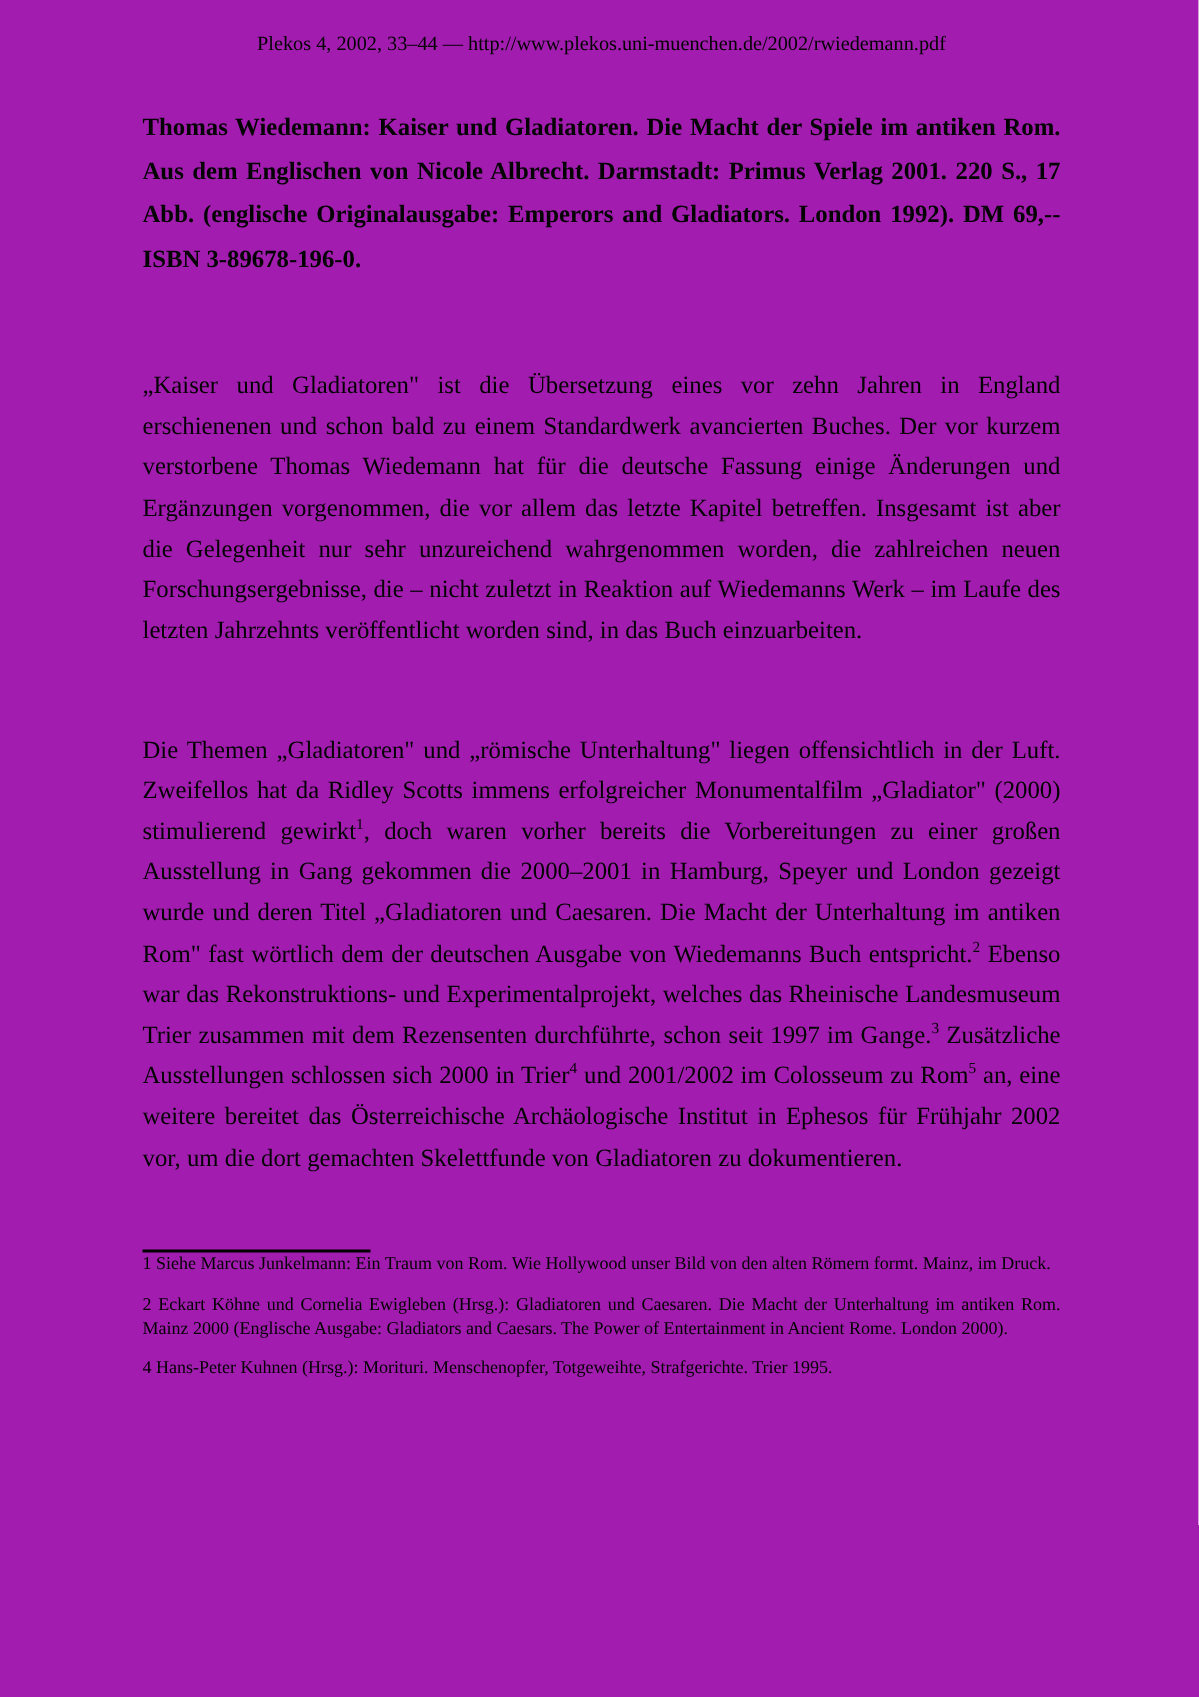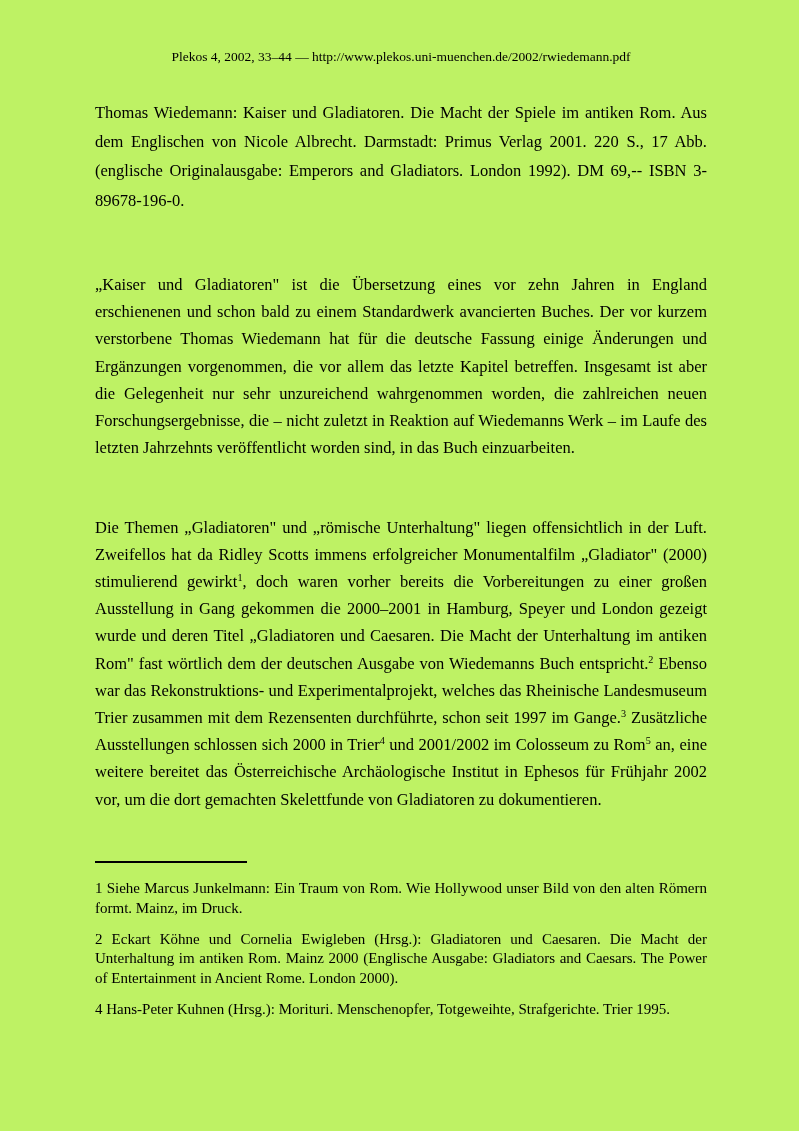--- a/index.html
+++ b/index.html
@@ -5,34 +5,34 @@
   html, body {
     margin: 0;
     padding: 0;
     background: #ffffff;
   }
   .page {
     position: relative;
     width: 799px;
     height: 1131px;
     box-sizing: border-box;
-    background: #bef264;
-    padding: 48px 92px 40px 95px;
+    background: #a21caf;
+    padding: 20px 92px 40px 95px;
     font-family: "Liberation Serif", "DejaVu Serif", serif;
     color: #000;
     overflow: hidden;
   }
   .header {
     text-align: center;
     font-size: 13.5px;
     line-height: 1.3;
     margin: 0 0 32px 0;
   }
   .title {
-    font-weight: normal;
+    font-weight: bold;
     font-size: 16.5px;
     line-height: 1.78;
     text-align: justify;
     margin: 0;
   }
   .para {
     font-size: 16.5px;
     line-height: 1.65;
     text-align: justify;
     margin: 0;
@@ -45,22 +45,21 @@
     vertical-align: super;
   }
   .fnrule {
     width: 152px;
     height: 0;
     border: none;
     border-top: 2px solid #000;
     margin: 48px 0 0 0;
   }
   .footnotes {
-    margin-top: 16px;
-    font-size: 15px;
+    font-size: 12px;
     line-height: 1.32;
     text-align: justify;
   }
   .footnote {
     margin: 0 0 11px 0;
   }
 </style>
 </head>
 <body>
 

